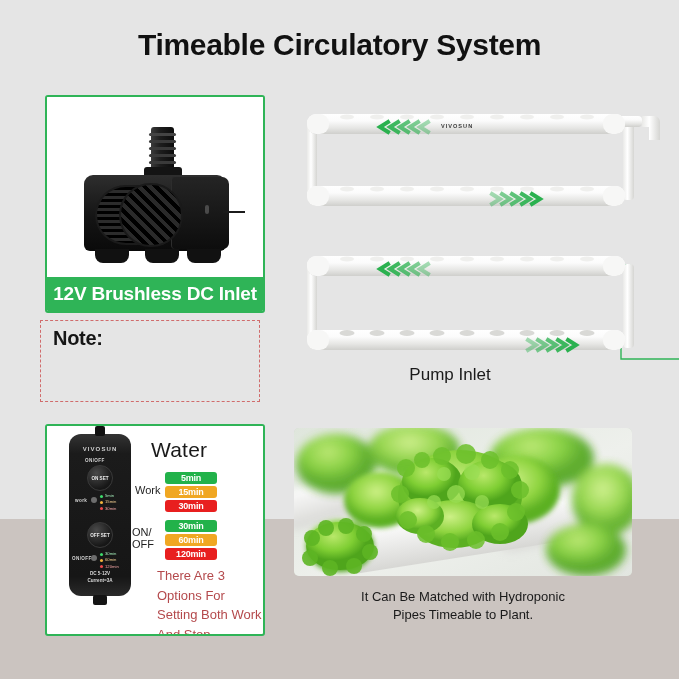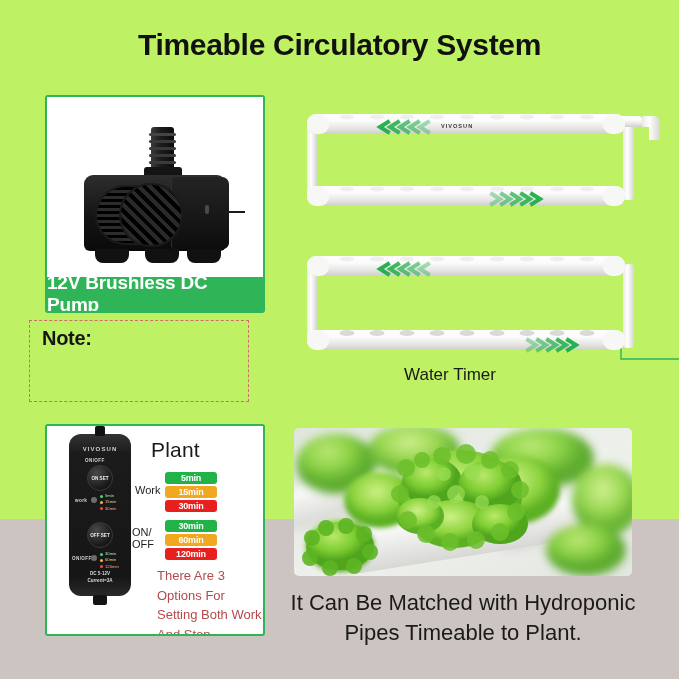--- a/index.html
+++ b/index.html
@@ -5,21 +5,21 @@
   * { box-sizing: border-box; margin: 0; padding: 0; }
   html, body {
     width: 679px; height: 679px;
     font-family: "Liberation Sans", sans-serif;
     background: #cbc4c0;
     overflow: hidden;
   }
   #page {
     position: relative;
     width: 679px; height: 519px;
-    background: #bef264;
+    background: #e5e5e5;
   }
 
   
   #page-title {
     position: absolute;
     left: 0; top: 28px; width: 679px;
     text-align: center;
     font-size: 30px;
     font-weight: 700;
     letter-spacing: -0.3px;
@@ -113,21 +113,21 @@
     position: absolute; left: 158px; top: 108px;
     width: 4px; height: 9px; background: #4a4a4a; border-radius: 2px;
   }
   .pump-cord {
     position: absolute; left: 176px; top: 114px;
     width: 22px; height: 2px; background: #1b1b1b;
   }
 
   
   #note-box {
-    position: absolute; left: 29px; top: 320px;
+    position: absolute; left: 40px; top: 320px;
     width: 220px; height: 82px;
     border: 1px dashed #d06c6c;
     background: transparent;
     padding: 7px 24px 0 12px;
   }
   #note-title {
     font-size: 20px; font-weight: 700; color: #151515;
     line-height: 1.05; letter-spacing: -0.3px;
   }
   #note-text {
@@ -220,21 +220,21 @@
   }
 
   #plant-card {
     position: absolute; left: 294px; top: 428px;
     width: 338px; height: 148px;
     border-radius: 5px; overflow: hidden;
     background: #cfd8cb;
   }
   #plant-caption {
     position: absolute; left: 285px; top: 588px; width: 356px;
-    text-align: center; font-size: 22px; color: #1a1a1a;
+    text-align: center; font-size: 13px; color: #1a1a1a;
     line-height: 1.35;
   }
 </style>
 </head>
 <body>
 
 <div id="page">
 
   <div id="page-title">Timeable Circulatory System</div>
 
@@ -245,21 +245,21 @@
       <div class="pump-body"></div>
       <div class="pump-body-right"></div>
       <div class="pump-grill"></div>
       <div class="pump-grill-disc"></div>
       <div class="pump-led"></div>
       <div class="pump-cord"></div>
       <div class="pump-foot f1"></div>
       <div class="pump-foot f2"></div>
       <div class="pump-foot f3"></div>
     </div>
-    <div class="panel-caption">12V Brushless DC Pump</div>
+    <div class="panel-caption">12V Brushless DC Inlet</div>
   </div>
 
   <div id="note-box">
     <div id="note-title">Note:</div>
   </div>
 
   <div class="panel-green" id="timer-panel">
     <div id="timer-stage">
 
       <div id="timer-device">
@@ -303,21 +303,21 @@
               <span style="color:#efa3a3">120min</span>
             </div>
         </div>
 
         <div class="tm-spec">
           <div>DC 5-12V</div>
           <div>Current=3A</div>
         </div>
       </div>
 
-      <div id="timer-heading">Plant</div>
+      <div id="timer-heading">Water</div>
 
       <div class="group-label" style="left:88px; top:58px;">Work</div>
       <div class="badge" style="top: 46px; background: rgb(34, 178, 74);">5min</div>
       <div class="badge" style="top: 60px; background: rgb(240, 167, 34);">15min</div>
       <div class="badge" style="top: 74px; background: rgb(232, 31, 31);">30min</div>
 
       <div class="group-label" style="left:85px; top:100px;">
         <div>ON/</div>
         <div>OFF</div>
       </div>
@@ -452,21 +452,21 @@
 
     <g stroke="#2ab14f" stroke-width="4" fill="none" stroke-linecap="square">
       <path d="M243,240 L251,245 L243,250" opacity="0.42"></path>
       <path d="M253,240 L261,245 L253,250" opacity="0.6"></path>
       <path d="M263,240 L271,245 L263,250" opacity="0.75"></path>
       <path d="M273,240 L281,245 L273,250" opacity="0.9"></path>
       <path d="M283,240 L291,245 L283,250" opacity="1"></path>
     </g>
   </svg>
 
-  <div id="pipe-caption">Water Timer</div>
+  <div id="pipe-caption">Pump Inlet</div>
 
   <div id="plant-card">
     <svg viewBox="0 0 338 148" width="338" height="148">
       <defs>
         <linearGradient id="bgG" x1="0" y1="0" x2="1" y2="1">
           <stop offset="0%" stop-color="#dfe6dc"></stop>
           <stop offset="55%" stop-color="#eef0ec"></stop>
           <stop offset="100%" stop-color="#e2e6e0"></stop>
         </linearGradient>
         <linearGradient id="tubeG" x1="0" y1="0" x2="0" y2="1">

